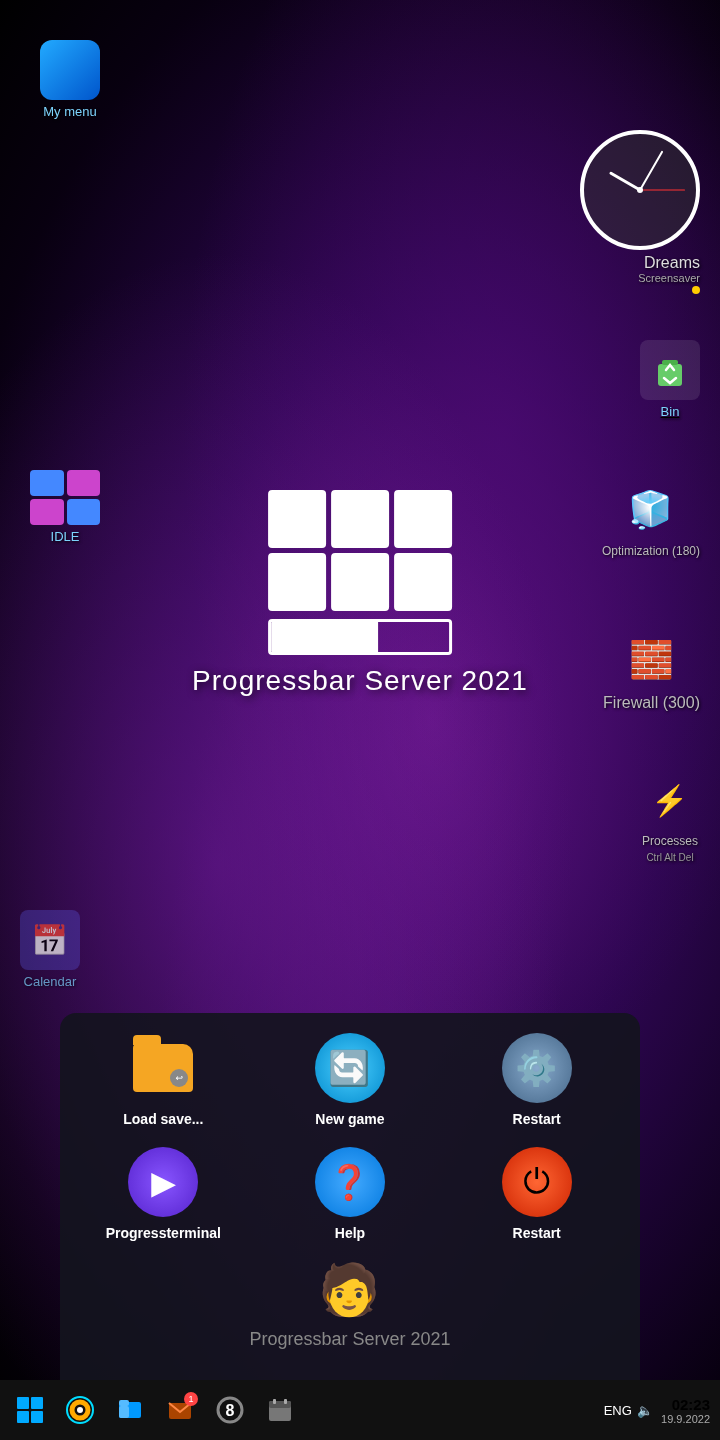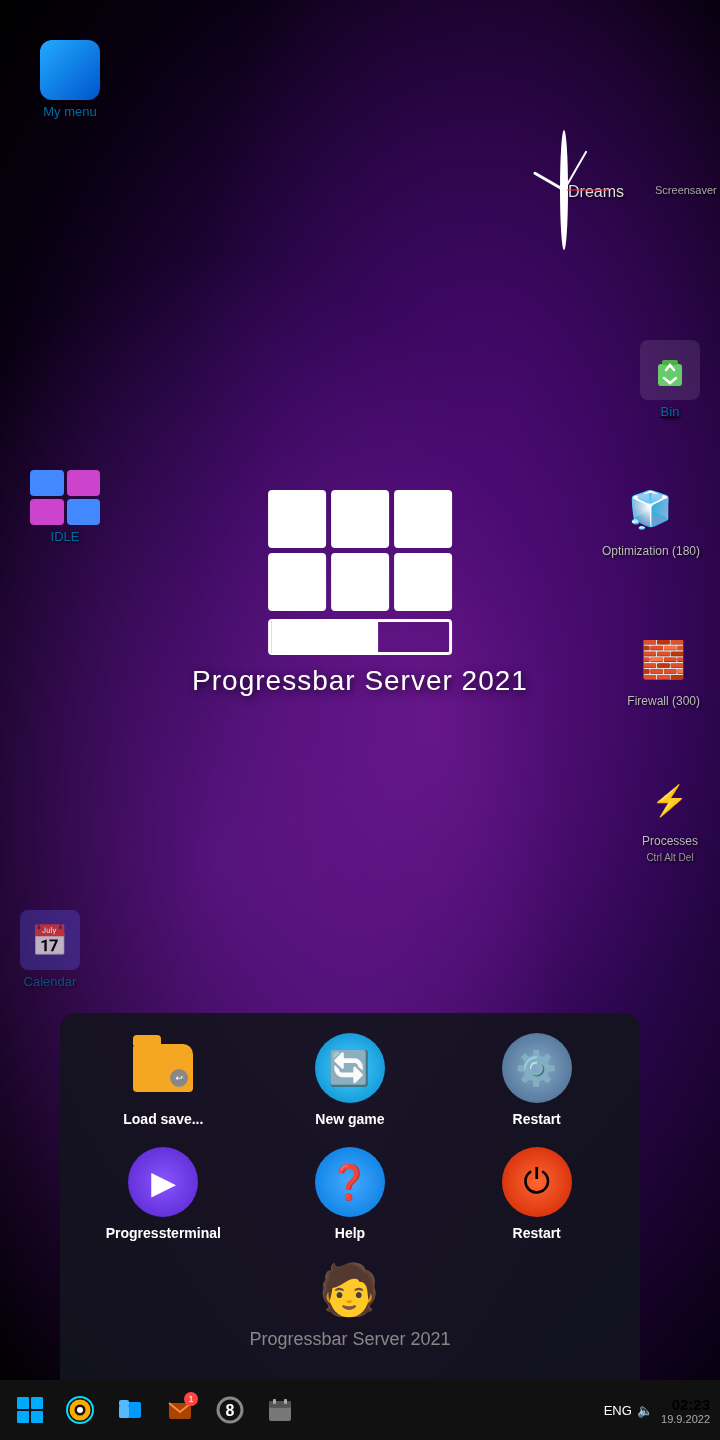--- a/index.html
+++ b/index.html
@@ -45,21 +45,21 @@
     .desktop-icon .icon-img {
       width: 60px;
       height: 60px;
       border-radius: 12px;
       display: flex;
       align-items: center;
       justify-content: center;
       font-size: 28px;
     }
     .desktop-icon .icon-label {
-      color: #0369a1;
+      color: #7dd3fc;
       font-size: 13px;
       text-shadow: 1px 1px 3px #000;
       text-align: center;
     }
 
     
     .my-menu-icon {
       top: 40px; left: 40px;
     }
     .my-menu-icon .icon-img {
@@ -73,22 +73,22 @@
       background: #fff;
       border-radius: 2px;
     }
 
     
     .clock-widget {
       position: absolute;
       top: 130px; right: 20px;
       width: 140px;
       display: flex;
-      flex-direction: row;
-      align-items: center;
+      flex-direction: column;
+      align-items: flex-end;
       z-index: 10;
       cursor: pointer;
     }
     .clock-face {
       width: 120px;
       height: 120px;
       border-radius: 50%;
       border: 4px solid #fff;
       background: rgba(50,50,50,0.5);
       position: relative;
@@ -451,21 +451,21 @@
   <span class="icon-label">IDLE</span>
 </div>
 
 <div class="desktop-icon optimization-icon">
   <div style="width:60px;height:60px;display:flex;align-items:center;justify-content:center;font-size:36px;">🧊</div>
   <span class="icon-label" style="color:#bbb;font-size:12px;text-align:center;">Optimization (180)</span>
 </div>
 
 <div class="desktop-icon firewall-icon">
   <div style="width:60px;height:60px;display:flex;align-items:center;justify-content:center;font-size:36px;">🧱</div>
-  <span class="icon-label" style="color:#bbb;font-size:12px;text-align:center;">Firewall (300)</span>
+  <span class="icon-label" style="color:#bbb;font-size:16px;text-align:center;">Firewall (300)</span>
 </div>
 
 <div class="desktop-icon processes-icon">
   <div style="width:60px;height:60px;display:flex;align-items:center;justify-content:center;font-size:30px;color:#66dd44;">⚡</div>
   <span class="icon-label" style="color:#bbb;font-size:12px;text-align:center;">Processes</span>
   <span class="icon-label" style="color:#999;font-size:10px;text-align:center;">Ctrl Alt Del</span>
 </div>
 
 <div class="game-logo">
   <div style="display:grid;grid-template-columns:repeat(3,58px);grid-template-rows:repeat(2,58px);gap:5px;margin-bottom:8px;">

